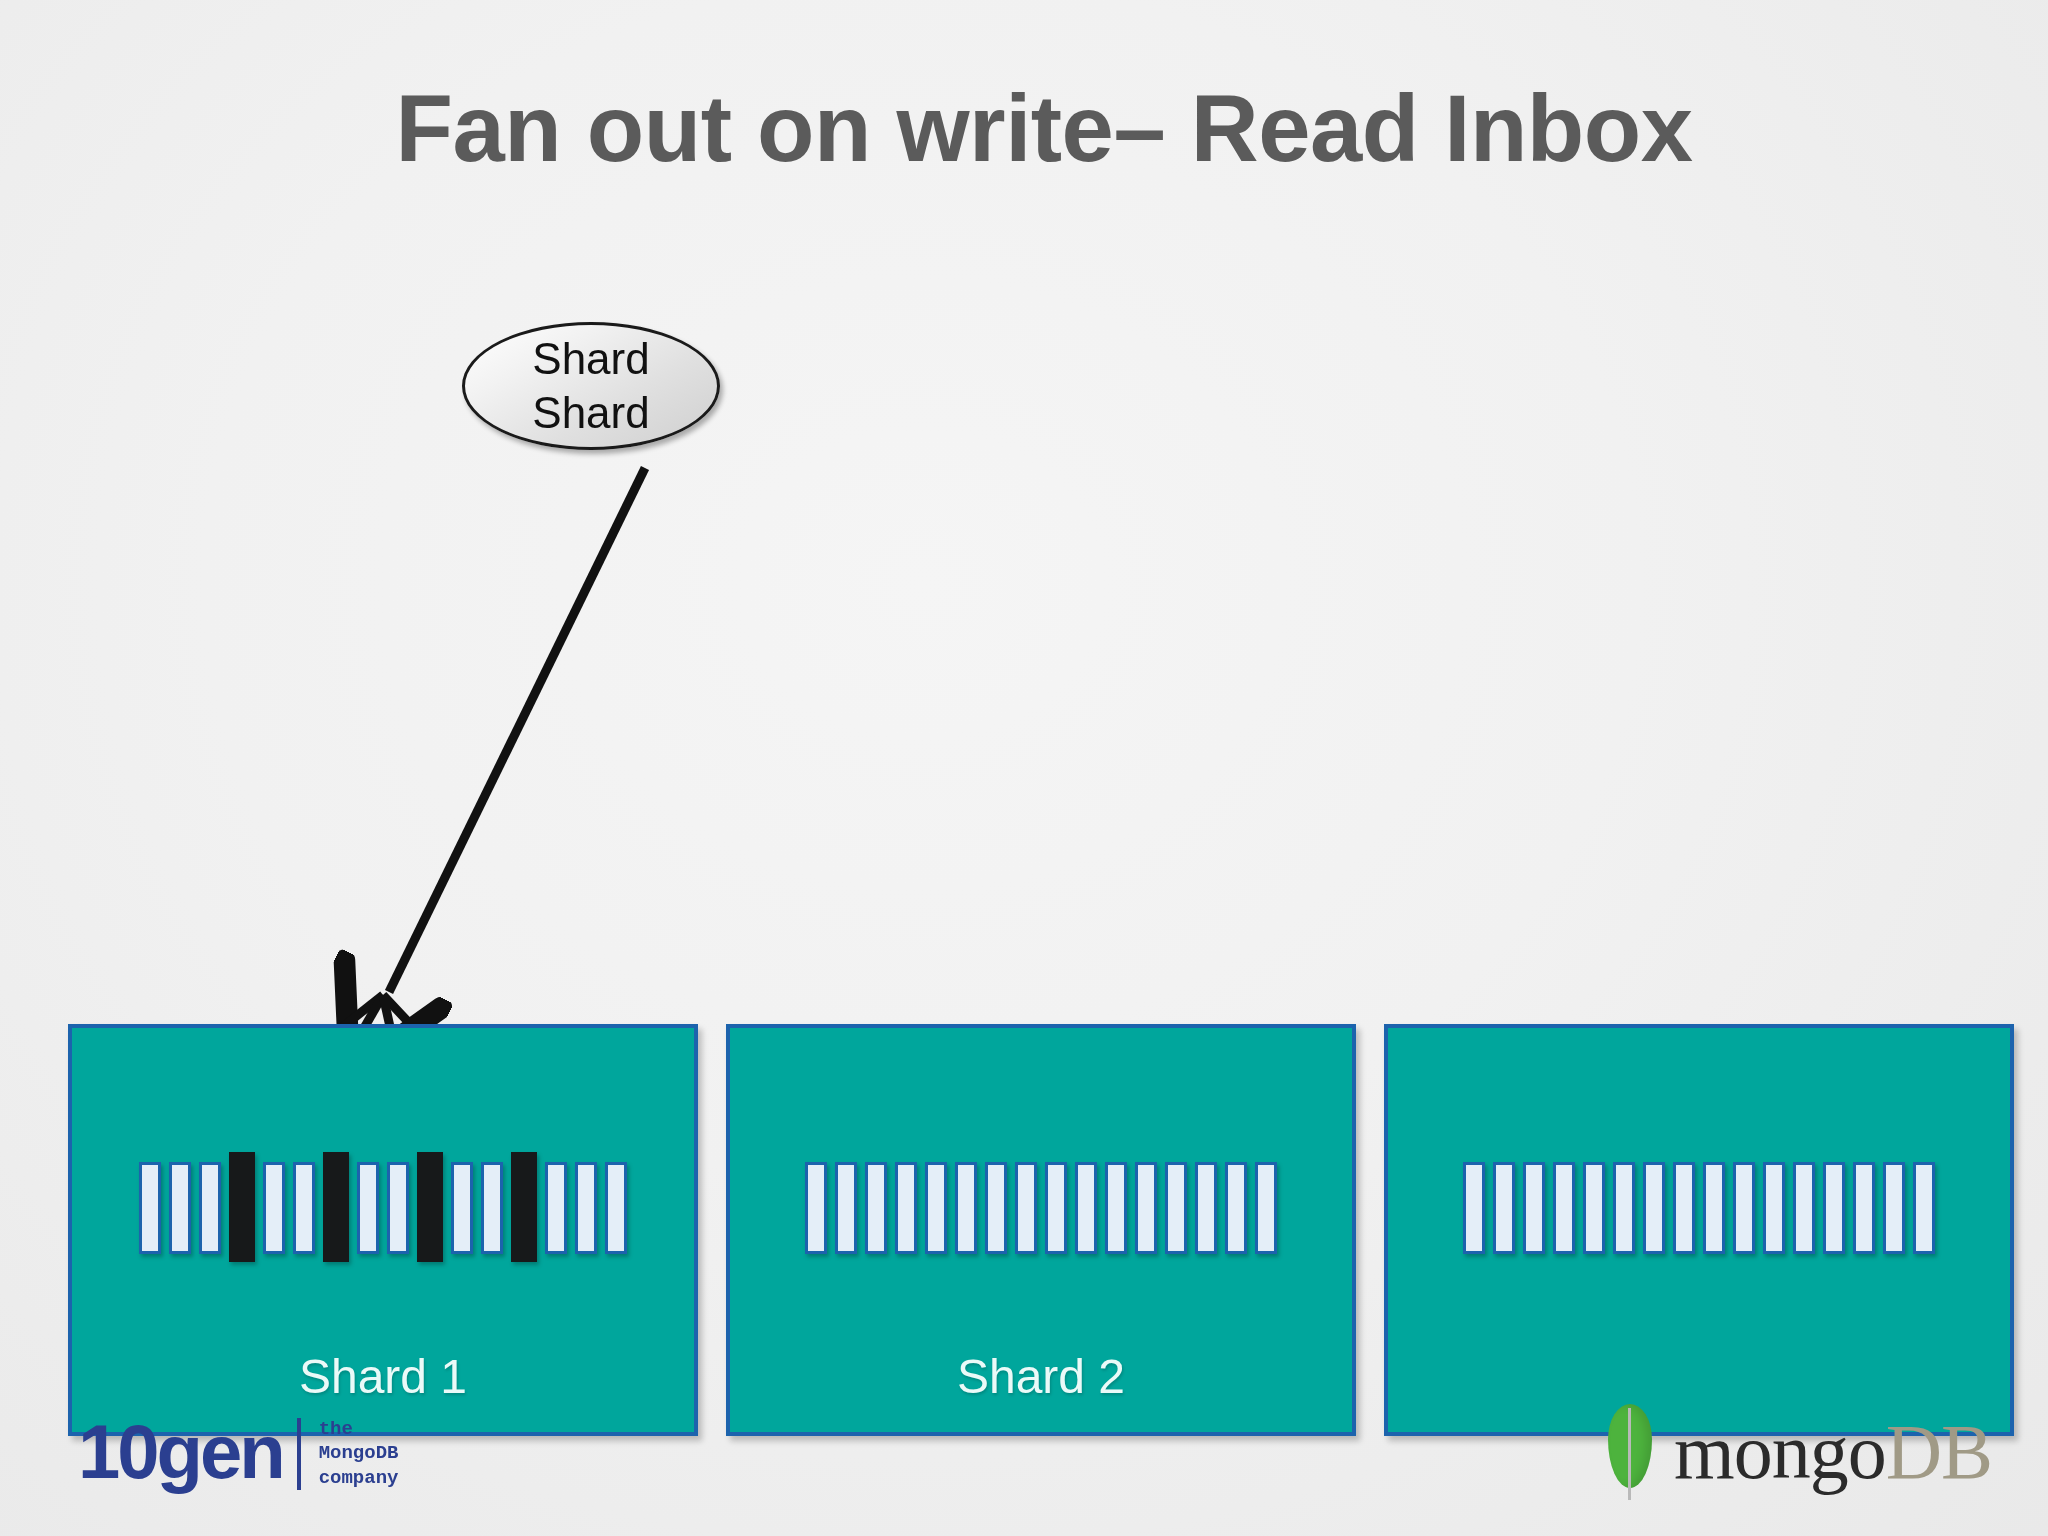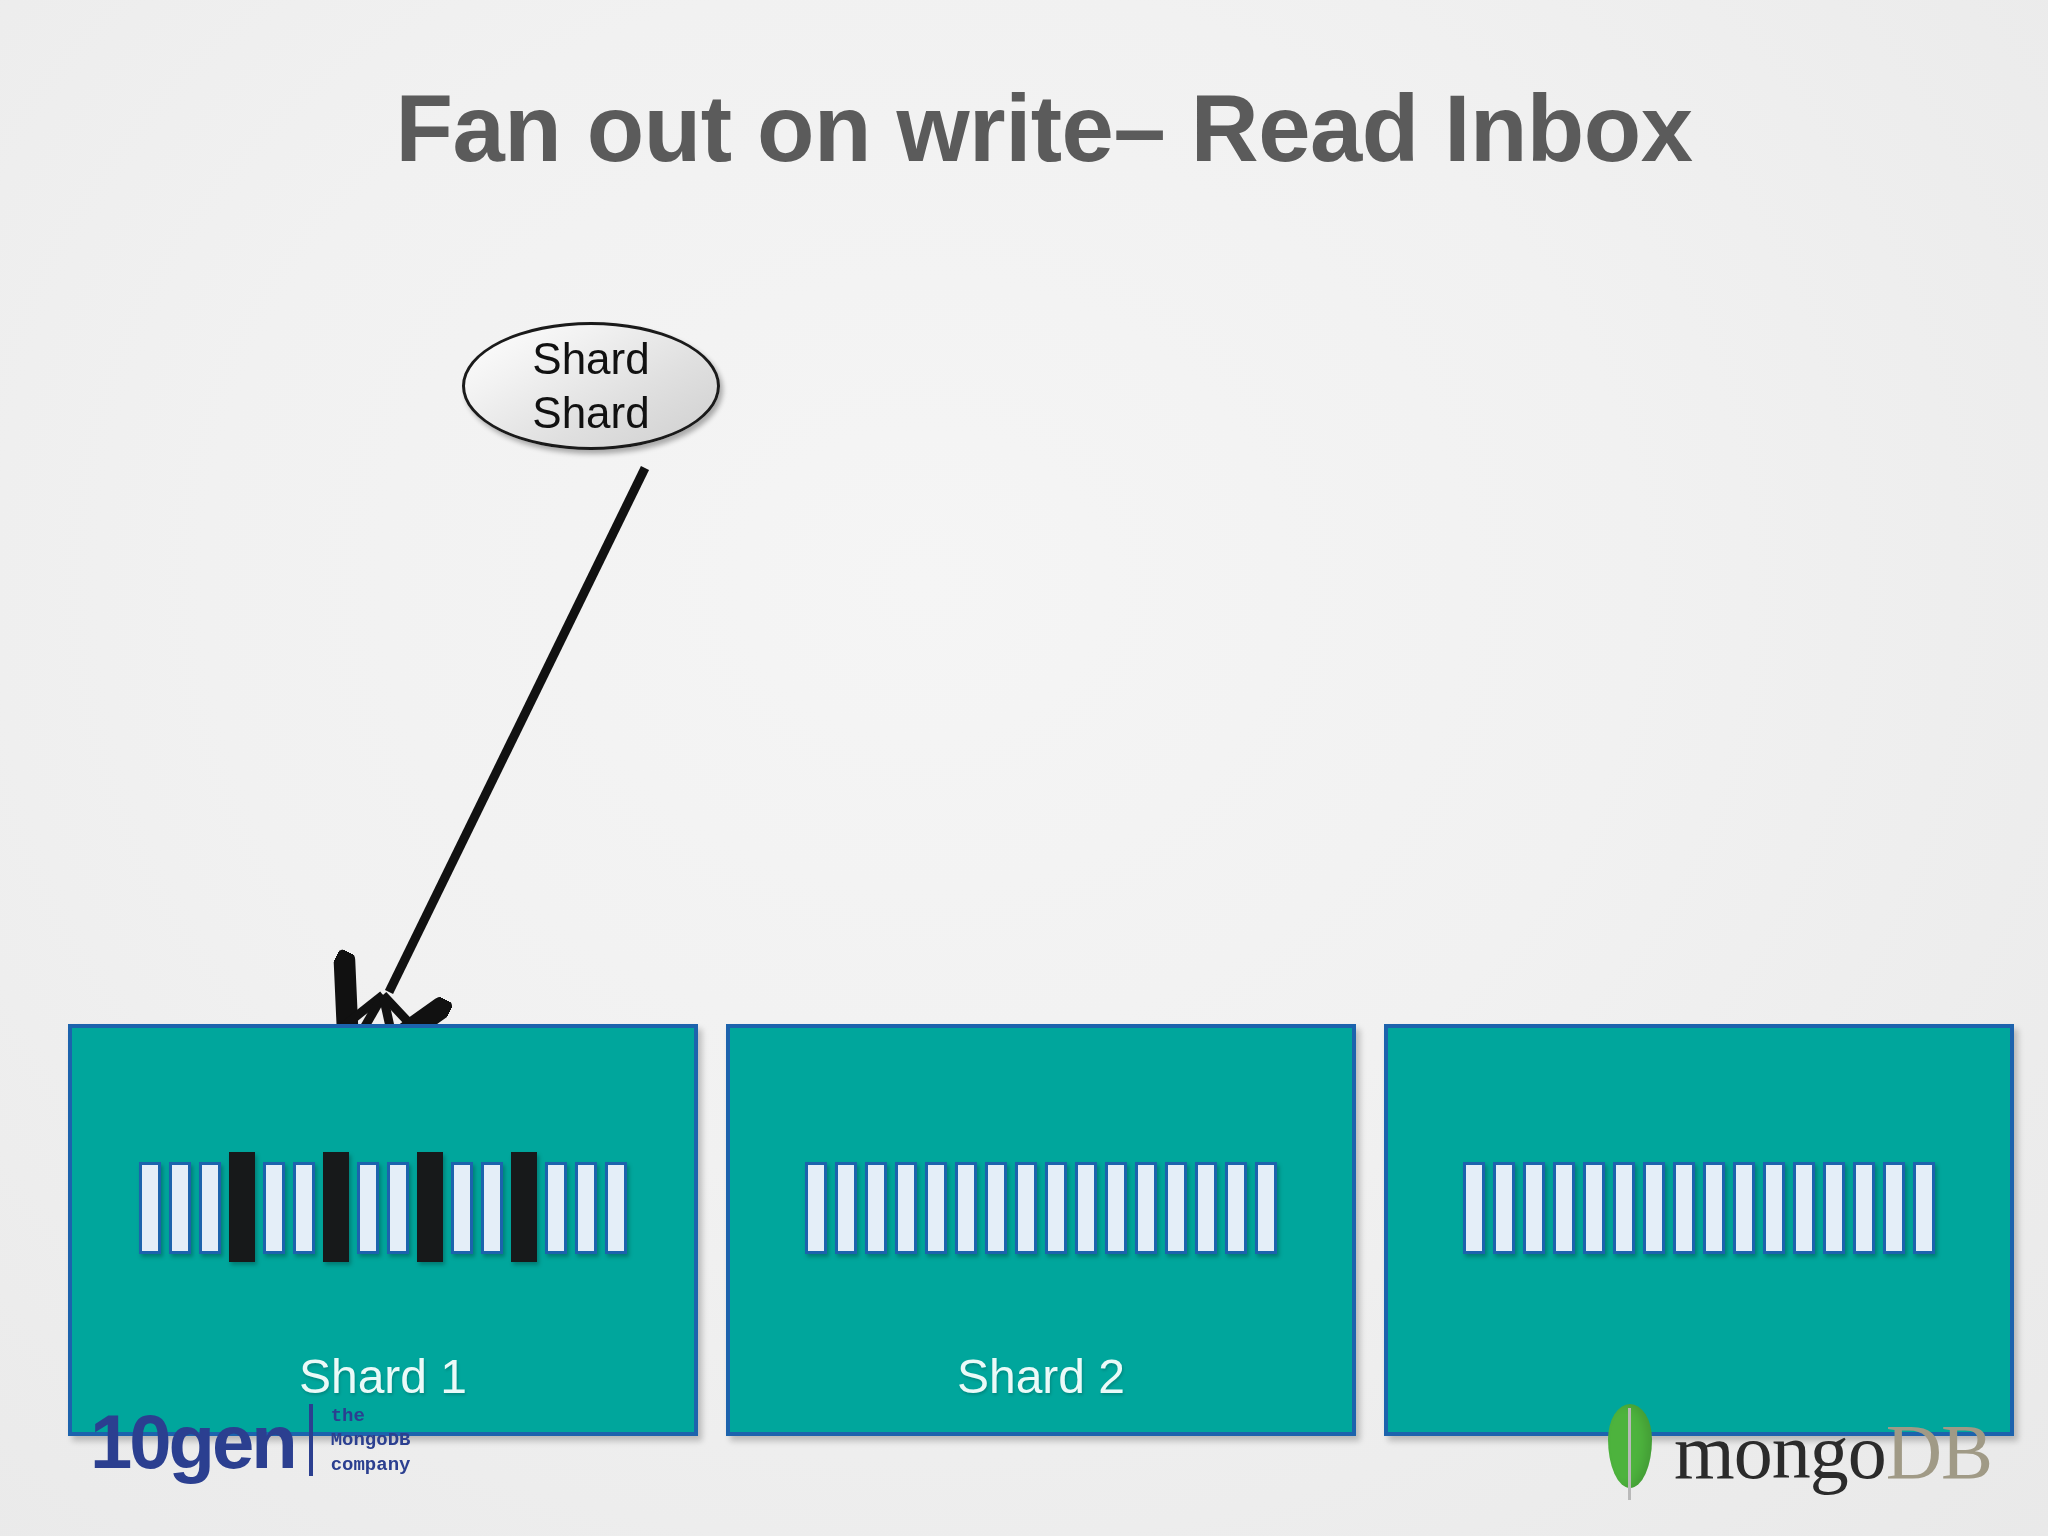--- a/index.html
+++ b/index.html
@@ -115,24 +115,24 @@
     width: 100%;
     text-align: center;
     font-size: 48px;
     color: #eafaf8;
     font-family: "Liberation Sans", sans-serif;
     text-shadow: 1px 2px 3px rgba(0,0,0,0.18);
   }
   
   .logo-10gen {
     position: absolute;
-    left: 90px;
+    left: 78px;
     top: 1404px;
     display: flex;
-    align-items: flex-start;
+    align-items: flex-end;
     height: 86px;
   }
   .logo-10gen .wordmark {
     font-family: "Liberation Sans", sans-serif;
     font-weight: bold;
     font-size: 76px;
     letter-spacing: -3px;
     color: #2b3f90;
     line-height: 1;
   }

